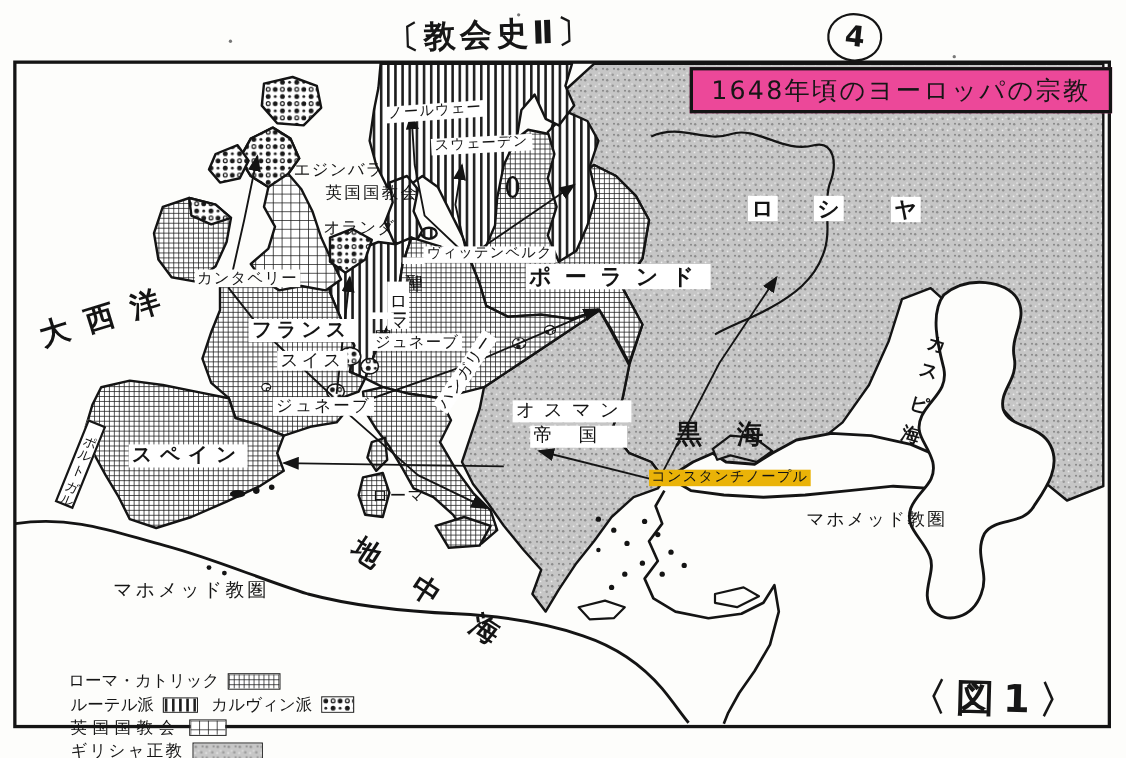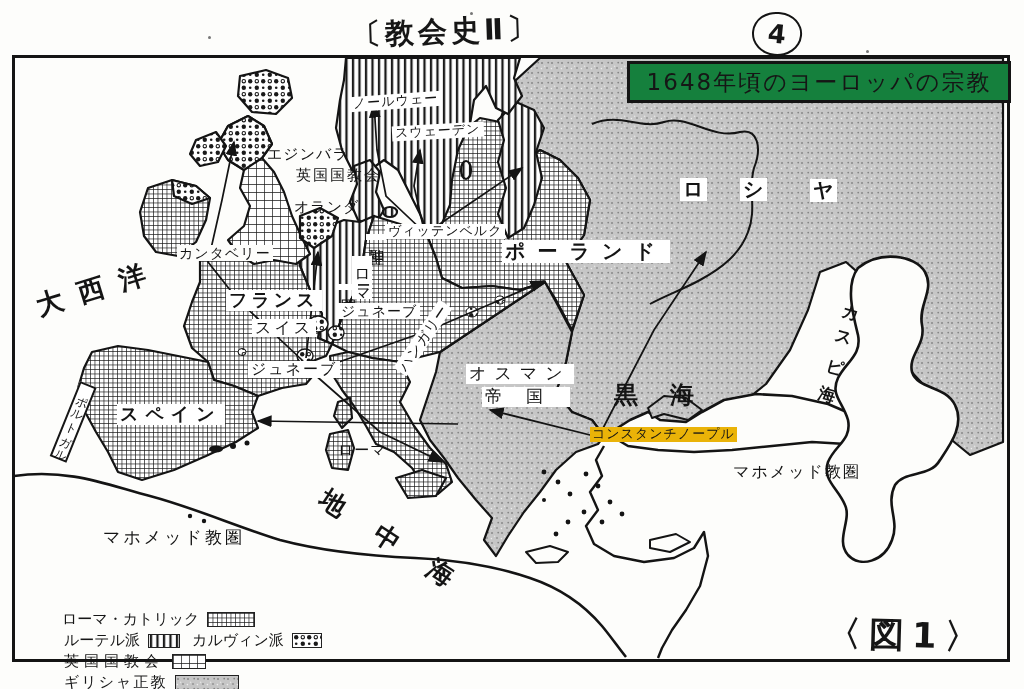--- a/index.html
+++ b/index.html
@@ -16,21 +16,21 @@
   .boxed{background:#ffffff;padding:0 3px;}
   .bordered{border:2px solid #161616;}
   .vert{writing-mode:vertical-rl;text-orientation:upright;}
   .hand{font-weight:600;}
   #map-frame{
     left:12px;top:55px;width:992px;height:601px;
     border:3px solid #141414;z-index:2;background:transparent;
   }
   #map-title{
     left:627px;top:61px;width:378px;height:36px;z-index:8;
-    background:#15803d;border:3px solid #141414;
+    background:#ec4899;border:3px solid #141414;
     display:flex;align-items:center;justify-content:center;
     font-size:23px;letter-spacing:2px;font-weight:500;
   }
   #map-svg{left:0;top:0;z-index:3;}
   #header-note{
     left:352px;top:12px;font-size:29px;letter-spacing:4px;z-index:9;
     transform:rotate(-2deg);font-weight:600;
   }
   #page-number{
     left:752px;top:12px;width:46px;height:40px;z-index:9;
@@ -195,21 +195,21 @@
 <div class="lbl boxed" style="left:392px;top:124px;font-size:13px;transform:rotate(-3deg);">スウェーデン</div>
 <div class="lbl" style="left:267px;top:146px;font-size:15px;">エジンバラ</div>
 <div class="lbl" style="left:296px;top:167px;font-size:15px;letter-spacing:2px;">英国国教会</div>
 <div class="lbl" style="left:294px;top:199px;font-size:15px;">オランダ</div>
 <div class="lbl" style="left:177px;top:245px;font-size:14px;background:#fdfdfb;padding:0 2px;">カンタベリー</div>
 <div class="lbl boxed" style="left:385px;top:224px;font-size:13px;">ヴィッテンベルク</div>
 <div class="lbl boxed vert" style="left:366px;top:234px;font-size:16px;padding:2px 1px;">神聖</div>
 <div class="lbl boxed vert" style="left:352px;top:256px;font-size:16px;padding:2px 1px;">ローマ</div>
 <div class="lbl boxed vert" style="left:338px;top:284px;font-size:16px;padding:2px 1px;">帝国</div>
 <div class="lbl boxed" style="left:338px;top:303px;font-size:14px;">ジュネーブ</div>
-<div class="lbl boxed" style="left:502px;top:240px;font-size:20px;font-weight:600;letter-spacing:12px;">ポーランド</div>
+<div class="lbl boxed" style="left:478px;top:240px;font-size:20px;font-weight:600;letter-spacing:12px;">ポーランド</div>
 <div class="lbl boxed" style="left:680px;top:178px;font-size:20px;font-weight:600;">ロ</div>
 <div class="lbl boxed" style="left:740px;top:178px;font-size:20px;font-weight:600;">シ</div>
 <div class="lbl boxed" style="left:810px;top:179px;font-size:20px;font-weight:600;">ヤ</div>
 <div class="lbl boxed" style="left:226px;top:290px;font-size:18px;font-weight:600;letter-spacing:4px;">フランス</div>
 <div class="lbl boxed" style="left:252px;top:319px;font-size:16px;letter-spacing:3px;">スイス</div>
 <div class="lbl boxed" style="left:248px;top:361px;font-size:15px;letter-spacing:2px;">ジュネーブ</div>
 <div class="lbl boxed" style="left:117px;top:404px;font-size:18px;font-weight:600;letter-spacing:7px;">スペイン</div>
 <div class="lbl boxed bordered vert" style="left:80px;top:381px;font-size:12px;transform:rotate(22deg);transform-origin:top left;padding:2px 0;">ポルトガル</div>
 <div class="lbl boxed" style="left:400px;top:364px;font-size:14px;transform:rotate(-56deg);transform-origin:0 50%;">ハンガリー</div>
 <div class="lbl boxed" style="left:466px;top:364px;font-size:17px;letter-spacing:8px;">オスマン</div>

